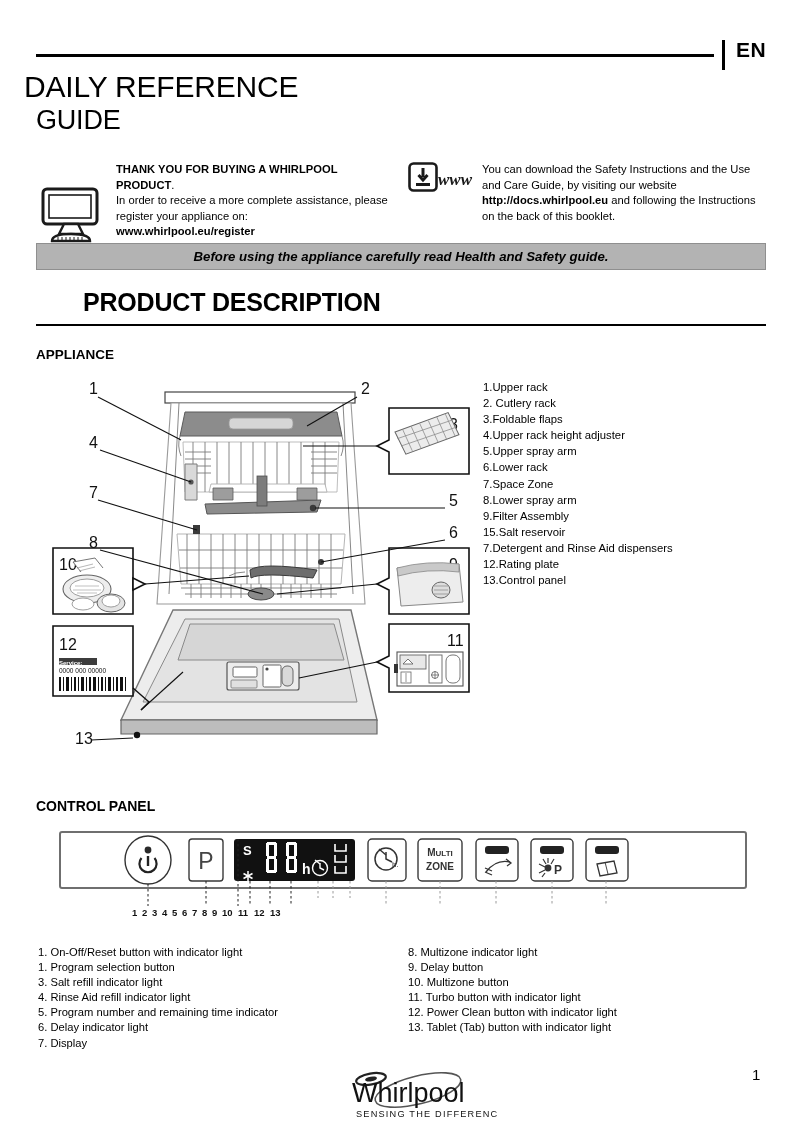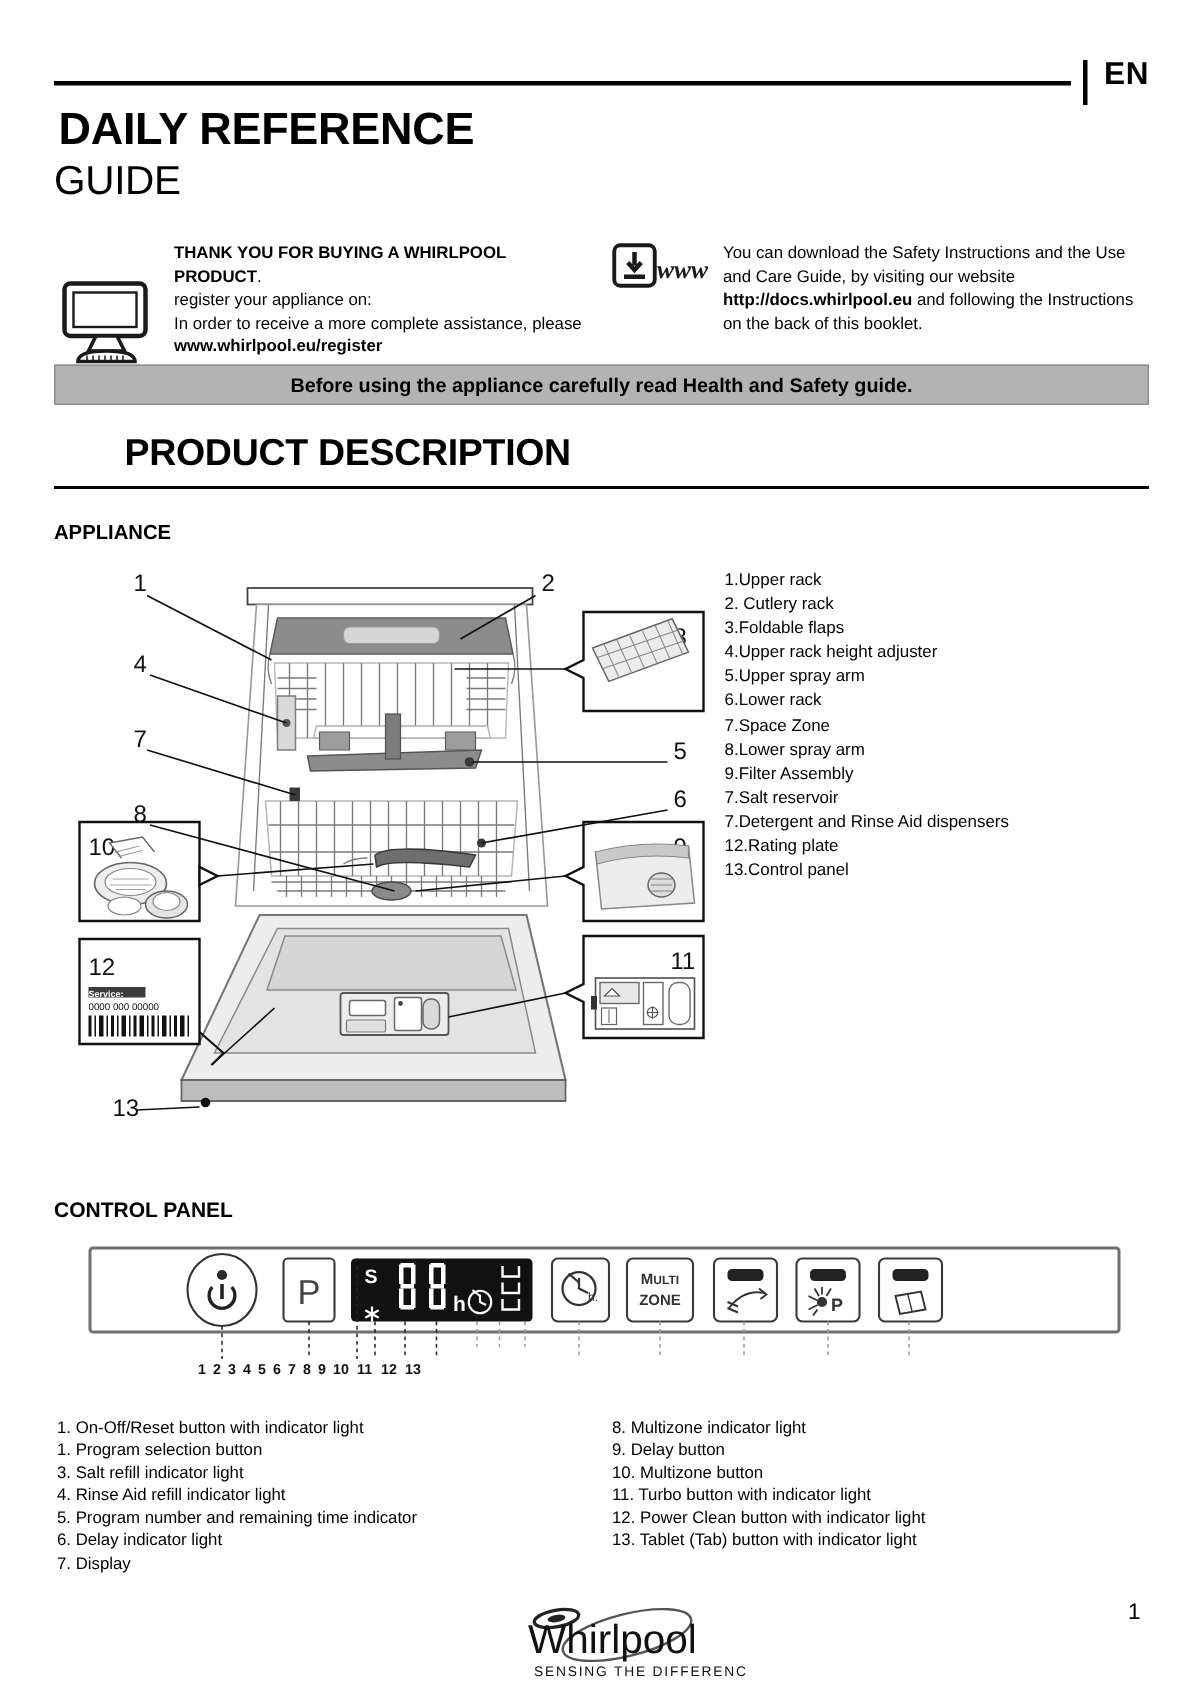--- a/index.html
+++ b/index.html
@@ -16,22 +16,22 @@
   .toprule-wrap { position: absolute; left: 36px; top: 49px; width: 730px; height: 28px; }
   .toprule { position: absolute; left: 0; top: 5px; width: 678px; height: 3px; background: #000; }
   .en-tick { position: absolute; left: 686px; top: -9px; width: 3px; height: 30px; background: #000; }
   .en-label {
     position: absolute; left: 700px; top: -11px;
     font-size: 21px; font-weight: bold; letter-spacing: .5px;
   }
 
   
   .title-main {
-    position: absolute; left: 39px; top: 70px;
-    font-size: 30px; font-weight: bold; letter-spacing: -0.2px;
+    position: absolute; left: 24px; top: 70px;
+    font-size: 30px; font-weight: normal; letter-spacing: -0.2px;
   }
   .title-sub {
     position: absolute; left: 36px; top: 105px;
     font-size: 27px; font-weight: 400; letter-spacing: -0.2px;
   }
 
   
   .thanks-left { position: absolute; left: 40px; top: 160px; width: 350px; display: flex; gap: 14px; align-items: flex-end; }
   .monitor-icon { width: 62px; height: 56px; flex: 0 0 62px; padding-top: 3px; }
   .thanks-text { font-size: 11.2px; line-height: 15.6px; padding-top: 2px; }
@@ -40,21 +40,21 @@
   .thanks-right { position: absolute; left: 408px; top: 160px; width: 360px; display: flex; gap: 8px; }
   .dl-icon { width: 66px; height: 30px; flex: 0 0 66px; padding-top: 2px; }
   .thanks-text2 { font-size: 11.2px; line-height: 15.6px; padding-top: 2px; }
   .thanks-text2 .b { font-weight: bold; }
 
   
   .banner {
     position: absolute; left: 36px; top: 243px; width: 730px; height: 27px;
     background: #b3b3b3; border: 1px solid #8f8f8f;
     display: flex; align-items: center; justify-content: center;
-    font-size: 13.2px; font-weight: bold;
+    font-size: 13.2px; font-weight: bold; font-style: italic;
   }
 
   
   .h-section {
     position: absolute; left: 36px;
     font-size: 25px; font-weight: bold; letter-spacing: -0.2px; margin-left: 47px;
   }
   .h-rule { position: absolute; left: 36px; width: 730px; height: 2px; background: #000; }
   .h-sub { position: absolute; left: 36px; font-size: 13.5px; font-weight: bold; }
 
@@ -105,22 +105,22 @@
           <line x1="26" y1="50" x2="26" y2="53"></line>
             <line x1="30" y1="50" x2="30" y2="53"></line>
           <line x1="34" y1="50" x2="34" y2="53"></line>
             <line x1="38" y1="50" x2="38" y2="53"></line>
           <line x1="42" y1="50" x2="42" y2="53"></line>
         </g>
       </svg>
     </div>
     <div class="thanks-text">
       <div><span class="b">THANK YOU FOR BUYING A WHIRLPOOL PRODUCT</span><span>.</span></div>
+      <div>In order to receive a more complete assistance, please</div>
       <div>register your appliance on:</div>
-      <div>In order to receive a more complete assistance, please</div>
       <div class="b">www.whirlpool.eu/register</div>
     </div>
   </div>
 
   <div class="thanks-right">
     <div class="dl-icon">
       <svg viewBox="0 0 66 30" width="66" height="30">
         <rect x="1.5" y="1.5" width="27" height="27" rx="4" fill="#fff" stroke="#1a1a1a" stroke-width="2.6"></rect>
         <path d="M15 6 L15 15 M10.5 13 L15 18 L19.5 13" stroke="#1a1a1a" stroke-width="3" fill="none"></path>
         <rect x="8" y="21" width="14" height="3" fill="#1a1a1a"></rect>
@@ -382,21 +382,21 @@
   <div class="parts-list">
     <div>1.Upper rack</div>
     <div>2. Cutlery rack</div>
     <div>3.Foldable flaps</div>
     <div>4.Upper rack height adjuster</div>
     <div>5.Upper spray arm</div>
     <div>6.Lower rack</div>
     <div>7.Space Zone</div>
     <div>8.Lower spray arm</div>
     <div>9.Filter Assembly</div>
-    <div>7.Salt reservoir</div>
+    <div>15.Salt reservoir</div>
     <div>7.Detergent and Rinse Aid dispensers</div>
     <div>12.Rating plate</div>
     <div>13.Control panel</div>
   </div>
 
   <div class="h-sub" style="top:798px; font-size:14px;">CONTROL PANEL</div>
 
   <div class="cp-figure">
     <svg viewBox="0 0 690 100" width="690" height="100">
       <defs>

